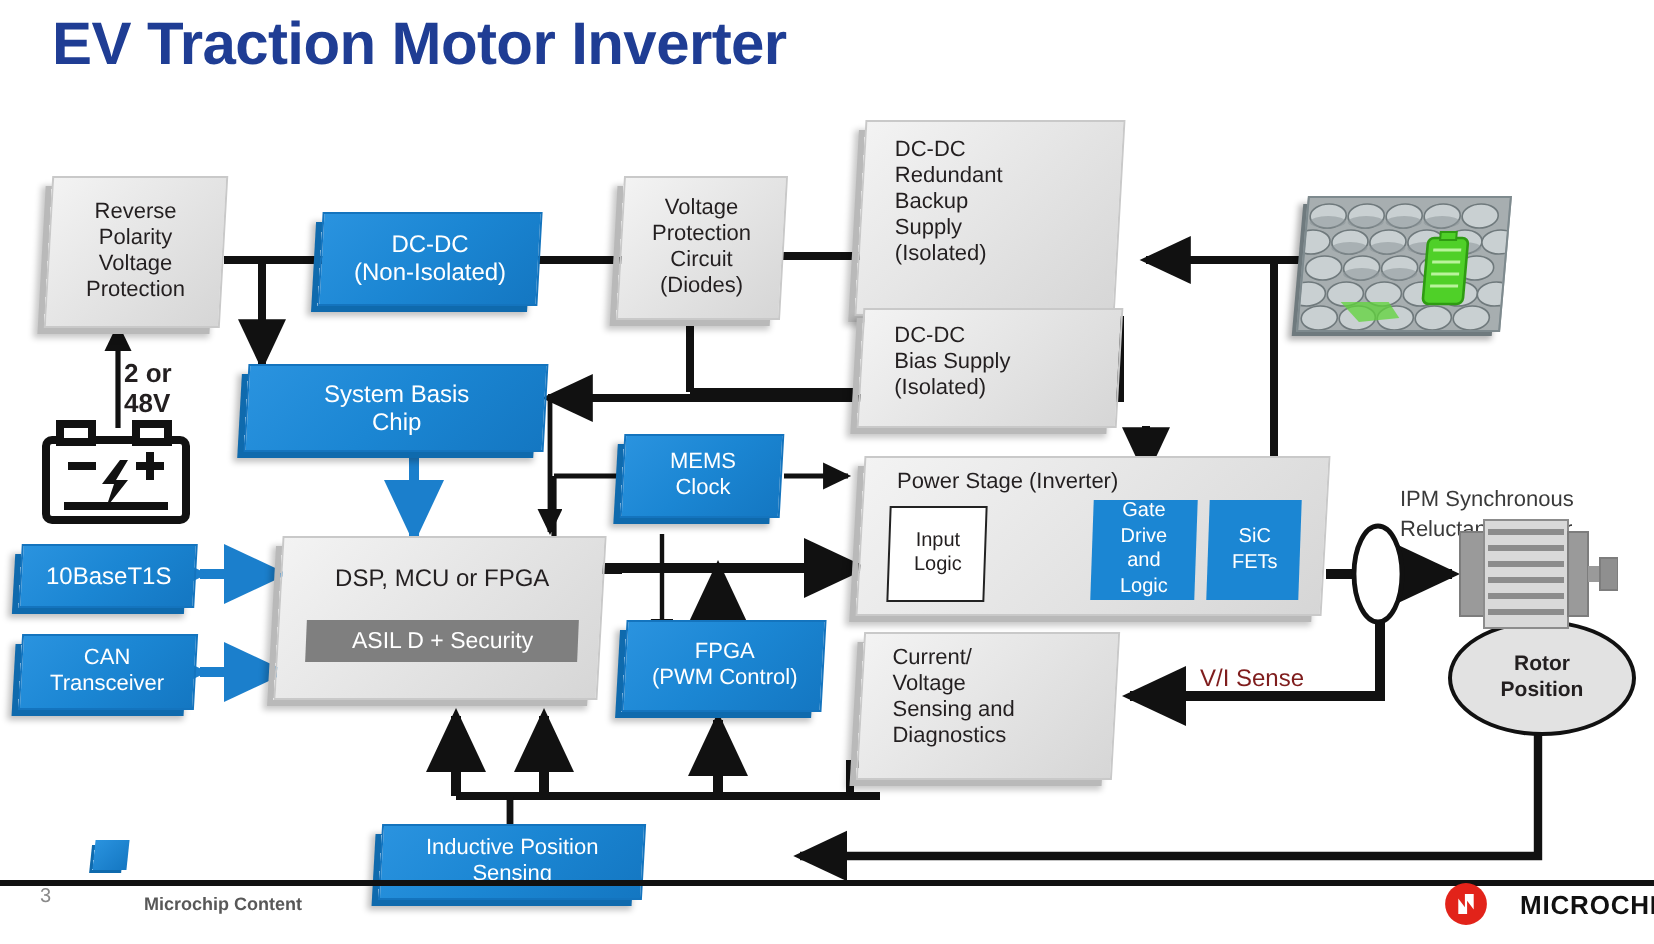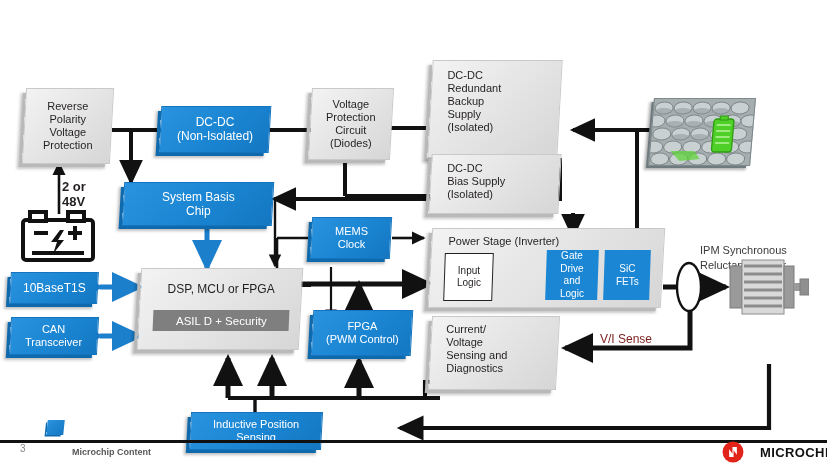--- a/index.html
+++ b/index.html
@@ -104,20 +104,21 @@
     box-shadow:-3px 3px 0 -1px #6f7a7e,-4px 4px 3px rgba(0,0,0,.3);
     background:#9aa3a6;
   }
   svg{display:block;}
 </style>
 </head>
 <body>
 
 <div id="stage">
 
+  <div class="title">EV Traction Motor Inverter</div>
 
   <svg width="827" height="472" style="position:absolute;left:0;top:0;">
     <defs>
       <marker id="ah" markerWidth="7" markerHeight="7" refX="5.6" refY="3" orient="auto">
         <path d="M0,0 L6.4,3 L0,6 z" fill="#111"></path>
       </marker>
       <marker id="ahb" markerWidth="7" markerHeight="7" refX="5.6" refY="3" orient="auto">
         <path d="M0,0 L6.4,3 L0,6 z" fill="#1b7fcc"></path>
       </marker>
       <marker id="ahs" markerWidth="6" markerHeight="6" refX="4.8" refY="2.6" orient="auto">
@@ -276,20 +277,24 @@
 Voltage
 Sensing  and
 Diagnostics</span>
   </div>
 
   <div class="blk blue fs11" style="left:190px;top:412px;width:132px;height:38px;">
     <span class="lbl" style="white-space:pre-line">Inductive Position
 Sensing</span>
   </div>
 
+  <div class="rotor" style="left:724px;top:310px;width:90px;height:54px;">
+    <span style="white-space:pre-line">Rotor
+Position</span>
+  </div>
 
   <div class="volt" style="left:62px;top:180px;white-space:pre-line;">2 or
 48V</div>
   <svg style="position:absolute;left:20px;top:208px;" width="78" height="56">
     <rect x="3" y="12" width="70" height="40" rx="3" fill="#fff" stroke="#111" stroke-width="4"></rect>
     <rect x="10" y="4" width="16" height="9" fill="#fff" stroke="#111" stroke-width="4"></rect>
     <rect x="48" y="4" width="16" height="9" fill="#fff" stroke="#111" stroke-width="4"></rect>
     <rect x="14" y="23" width="14" height="4" fill="#111"></rect>
     <rect x="48" y="23" width="14" height="4" fill="#111"></rect>
     <rect x="53" y="18" width="4" height="14" fill="#111"></rect>

